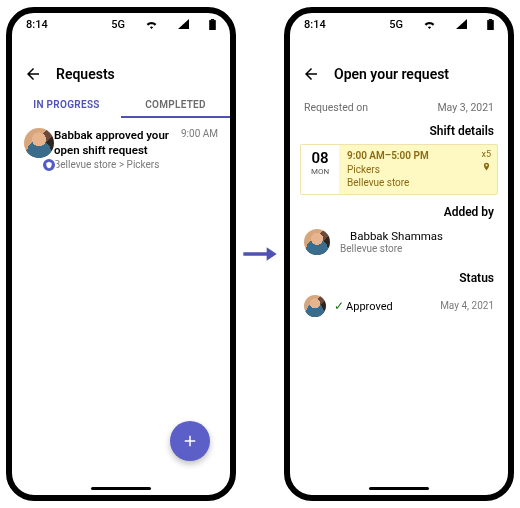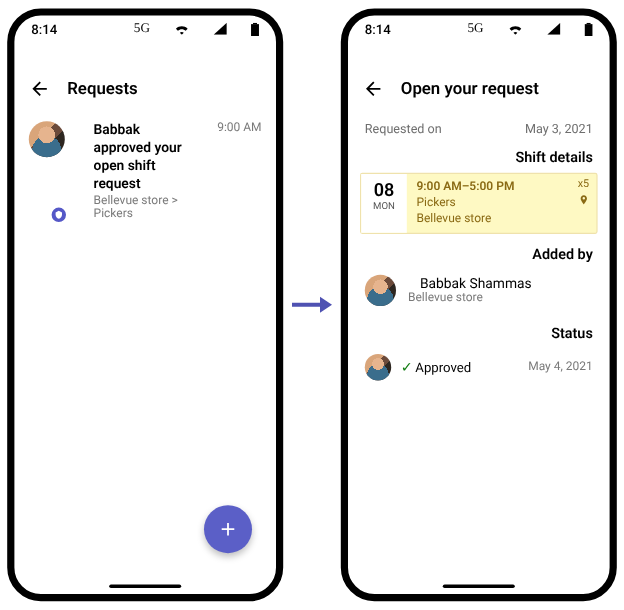--- a/index.html
+++ b/index.html
@@ -32,21 +32,20 @@
     justify-content: space-between;
     padding: 0 14px;
     font-size: 11px;
     font-weight: 500;
     color: #000;
   }
   .status-right {
     display: flex;
     align-items: center;
     gap: 20px;
-    font-family: Liberation Serif, serif;
   }
   .header {
     display: flex;
     align-items: center;
     gap: 14px;
     padding: 6px 12px 8px;
     margin-top: 24px;
   }
   .header-title {
     font-size: 14px;
@@ -71,21 +70,21 @@
   }
   .tab.selected-underline {
     border-bottom: 2px solid #4f52b2;
   }
   .list {
     flex: 1;
     padding: 10px 12px;
   }
   .item {
     display: flex;
-    gap: 24px;
+    gap: 0;
   }
   .avatar-wrap {
     position: relative;
     flex-shrink: 0;
   }
   .avatar {
     width: 30px;
     height: 30px;
     border-radius: 50%;
     background: linear-gradient(135deg,#d9a57a 0 40%,#6b4a3a 40% 60%,#2d2620 60%);
@@ -288,20 +287,24 @@
     </div>
   </div>
 
   <div class="header">
     <svg width="18" height="18" viewBox="0 0 24 24">
         <path d="M20 11H7.8l5.6-5.6L12 4l-8 8 8 8 1.4-1.4L7.8 13H20z" fill="#000"></path>
       </svg>
     <span class="header-title">Requests</span>
   </div>
 
+  <div class="tabs">
+    <div class="tab active">IN PROGRESS</div>
+    <div class="tab selected-underline">COMPLETED</div>
+  </div>
 
   <div class="list">
     <div class="item">
       <div class="avatar-wrap">
         <div class="avatar"></div>
         <div class="avatar-badge">
           <svg width="8" height="8" viewBox="0 0 24 24">
               <path d="M12 2l8 4v5c0 5-3.4 9.7-8 11-4.6-1.3-8-6-8-11V6l8-4z" fill="#fff"></path>
             </svg>
         </div>

